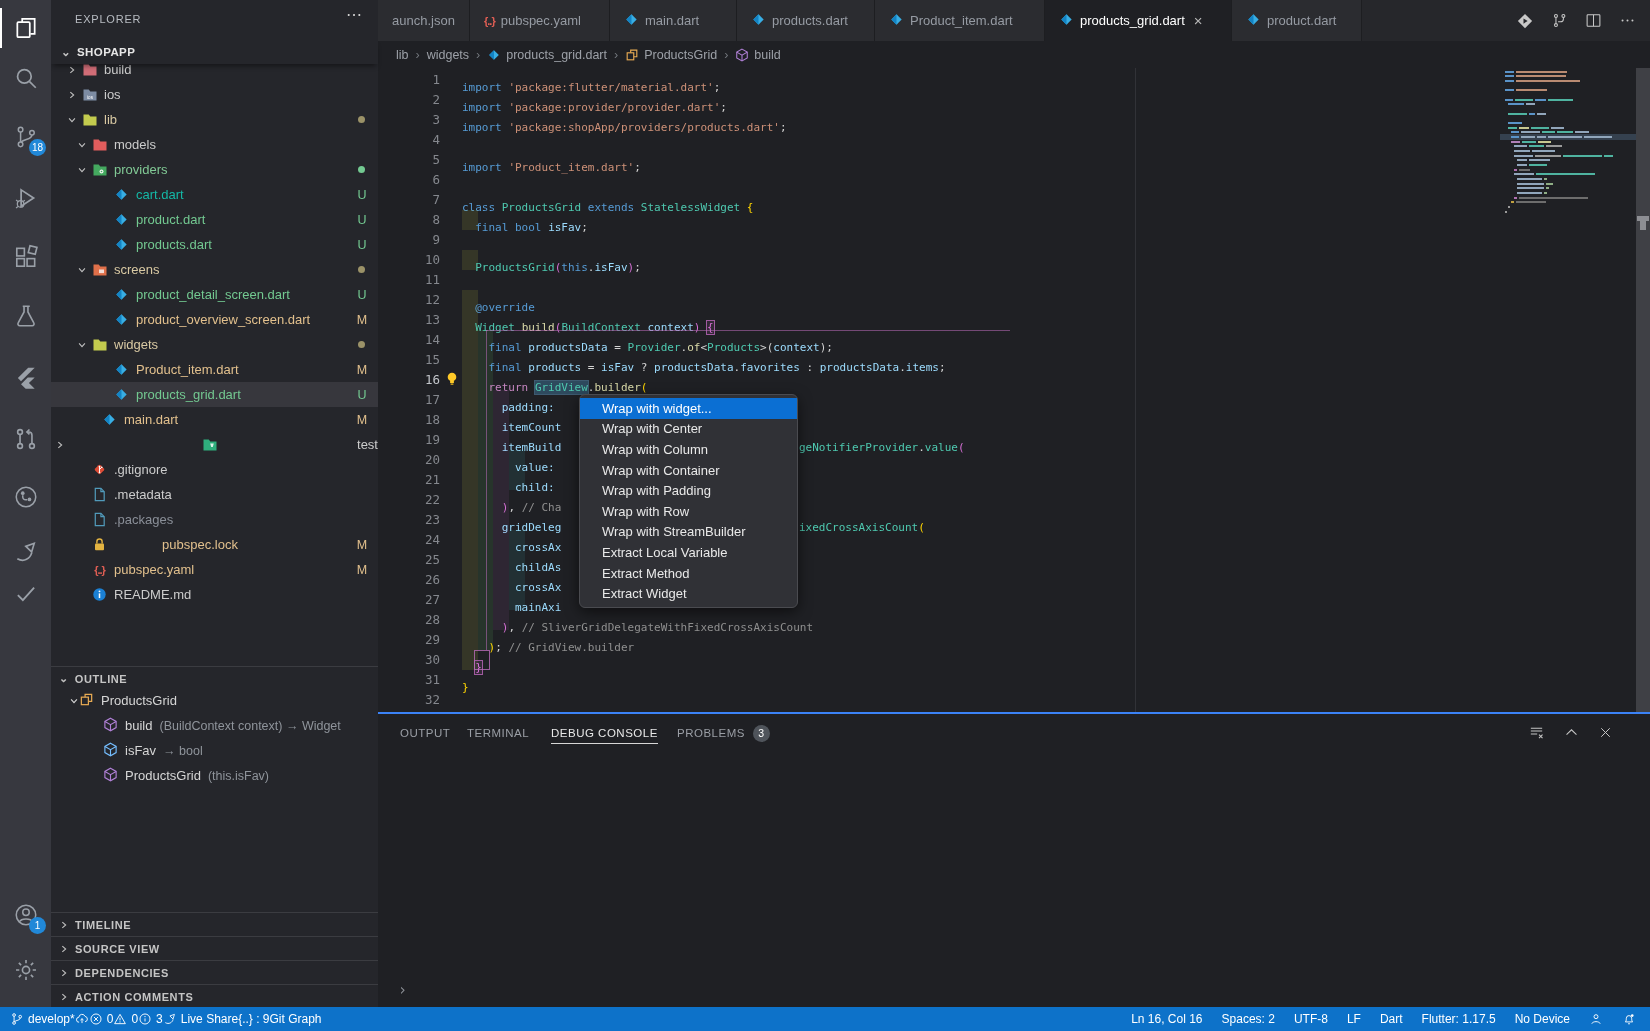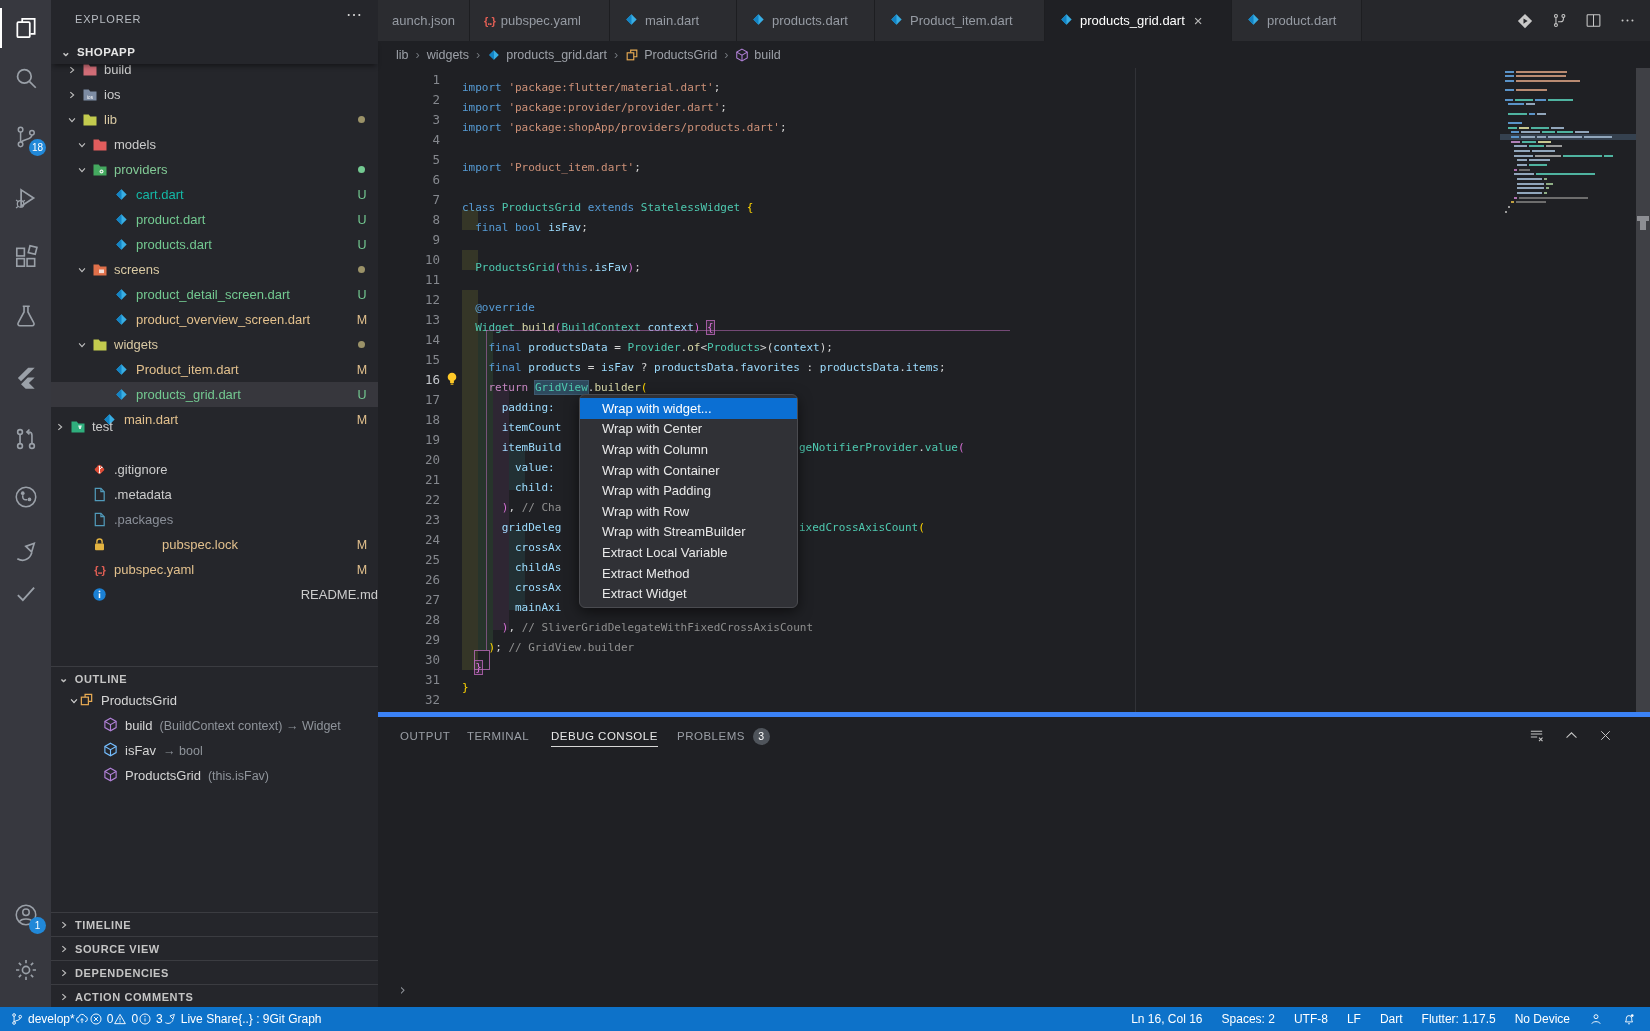--- a/index.html
+++ b/index.html
@@ -66,21 +66,21 @@
   .bulb{position:absolute;left:66px;width:17px;height:17px}
   
   .scope-v{position:absolute;left:108px;width:1px;background:rgba(186,108,186,.55)}
   .scope-h{position:absolute;left:108px;height:1px;background:rgba(186,108,186,.55)}
   .scope-b{position:absolute;left:96px;width:16px;height:20px;border:1px solid rgba(186,108,186,.8)}
   
   #menu{left:579px;top:394px;width:219px;background:#303136;border:1px solid #4a4b50;border-radius:6px;box-shadow:0 4px 14px rgba(0,0,0,.55);z-index:60;padding:3px 0}
   .mitem{height:20.6px;display:flex;align-items:center;padding-left:22px;font-size:13px;color:#e9e9e9;cursor:pointer;white-space:nowrap}
   .mitem.sel{background:#0b6fd3;color:#fff}
   
-  #panel{left:378px;top:712px;width:1272px;height:295px;background:#1f2024;border-top:5px solid #3b82f6}
+  #panel{left:378px;top:712px;width:1272px;height:295px;background:#1f2024;border-top:2px solid #3b82f6}
   .ptab{position:absolute;top:8px;height:22px;font-size:11.5px;letter-spacing:.5px;color:#9a9ea5;display:flex;align-items:center;cursor:pointer}
   .ptab.active{color:#e8e8e8;border-bottom:1.5px solid #d7d7d7}
   .pbadge{margin-left:8px;background:#4f545b;color:#fff;border-radius:9px;min-width:17px;height:17px;font-size:10.5px;display:flex;align-items:center;justify-content:center}
   .picon{position:absolute;top:10px;color:#c5c5c5;cursor:pointer}
   #prompt{position:absolute;left:20px;bottom:8px;color:#8b8f96;font-size:15px;font-family:"DejaVu Sans Mono",monospace}
   
   #statusbar{left:0;top:1007px;width:1650px;height:24px;background:#0d72c9;color:#fff;display:flex;align-items:center;font-size:12px;z-index:40}
   .sitem{display:flex;align-items:center;gap:4px;cursor:pointer;white-space:nowrap}
   #sb-left{display:flex;align-items:center;padding-left:10px}
   #sb-right{display:flex;align-items:center;gap:19px;margin-left:auto;padding-right:14px}
@@ -418,21 +418,21 @@
           <span class="icn" style="display:inline-flex;">
             <svg width="15" height="15" viewBox="0 0 16 16" fill="none">
               <path d="M2.5 8L8 2.5 13.5 8 8 13.5z" fill="#38aee4"></path>
               <path d="M2.5 8L8 2.5v11z" fill="#1383c4"></path>
             </svg>
           </span>
         </span>
         <span style="color:#e2c08d">main.dart</span>
         <span class="gitletter" style="color:#e2c08d">M</span>
       </div>
-      <div class="trow" style="top: 350px; padding-left: 4px;">
+      <div class="trow" style="top: 368px; padding-left: 4px; justify-content: space-between;">
         <span class="chev">
           <svg width="10" height="10" viewBox="0 0 12 12">
             <path d="M4 2.5l4 3.5-4 3.5" stroke="currentColor" fill="none" stroke-width="1.3"></path>
           </svg>
         </span>
         <span class="ticon">
           <span class="icn" style="display:inline-flex;">
             <svg width="16" height="16" viewBox="0 0 16 16" fill="none">
               <path d="M1.5 2.5h5.2l1.6 2h6.2v9h-13z" fill="#2fae7d"></path>
               <path d="M8.2 6.5h3.6l-1 3.5h-1.6z" fill="#dff2ea"></path>
@@ -491,21 +491,21 @@
       </div>
       <div class="trow" style="top: 493px; padding-left: 40px;">
         <span class="ticon">
           <span class="icn" style="display:inline-flex;">
             <span style="color:#e05e54;font-weight:bold;font-size:11px;letter-spacing:-1px">{..}</span>
           </span>
         </span>
         <span style="color:#e2c08d">pubspec.yaml</span>
         <span class="gitletter" style="color:#e2c08d">M</span>
       </div>
-      <div class="trow" style="top: 518px; padding-left: 40px; justify-content: space-between;">
+      <div class="trow" style="top: 518px; padding-left: 40px;">
         <span class="ticon">
           <span class="icn" style="display:inline-flex;">
             <svg width="15" height="15" viewBox="0 0 16 16" fill="none">
               <circle cx="8" cy="8" r="6.6" fill="#1b80d4"></circle>
               <rect x="7.2" y="6.8" width="1.6" height="5" fill="#fff"></rect>
               <circle cx="8" cy="4.6" r="1" fill="#fff"></circle>
             </svg>
           </span>
         </span>
         <span style="color:#cccccc">README.md</span>

